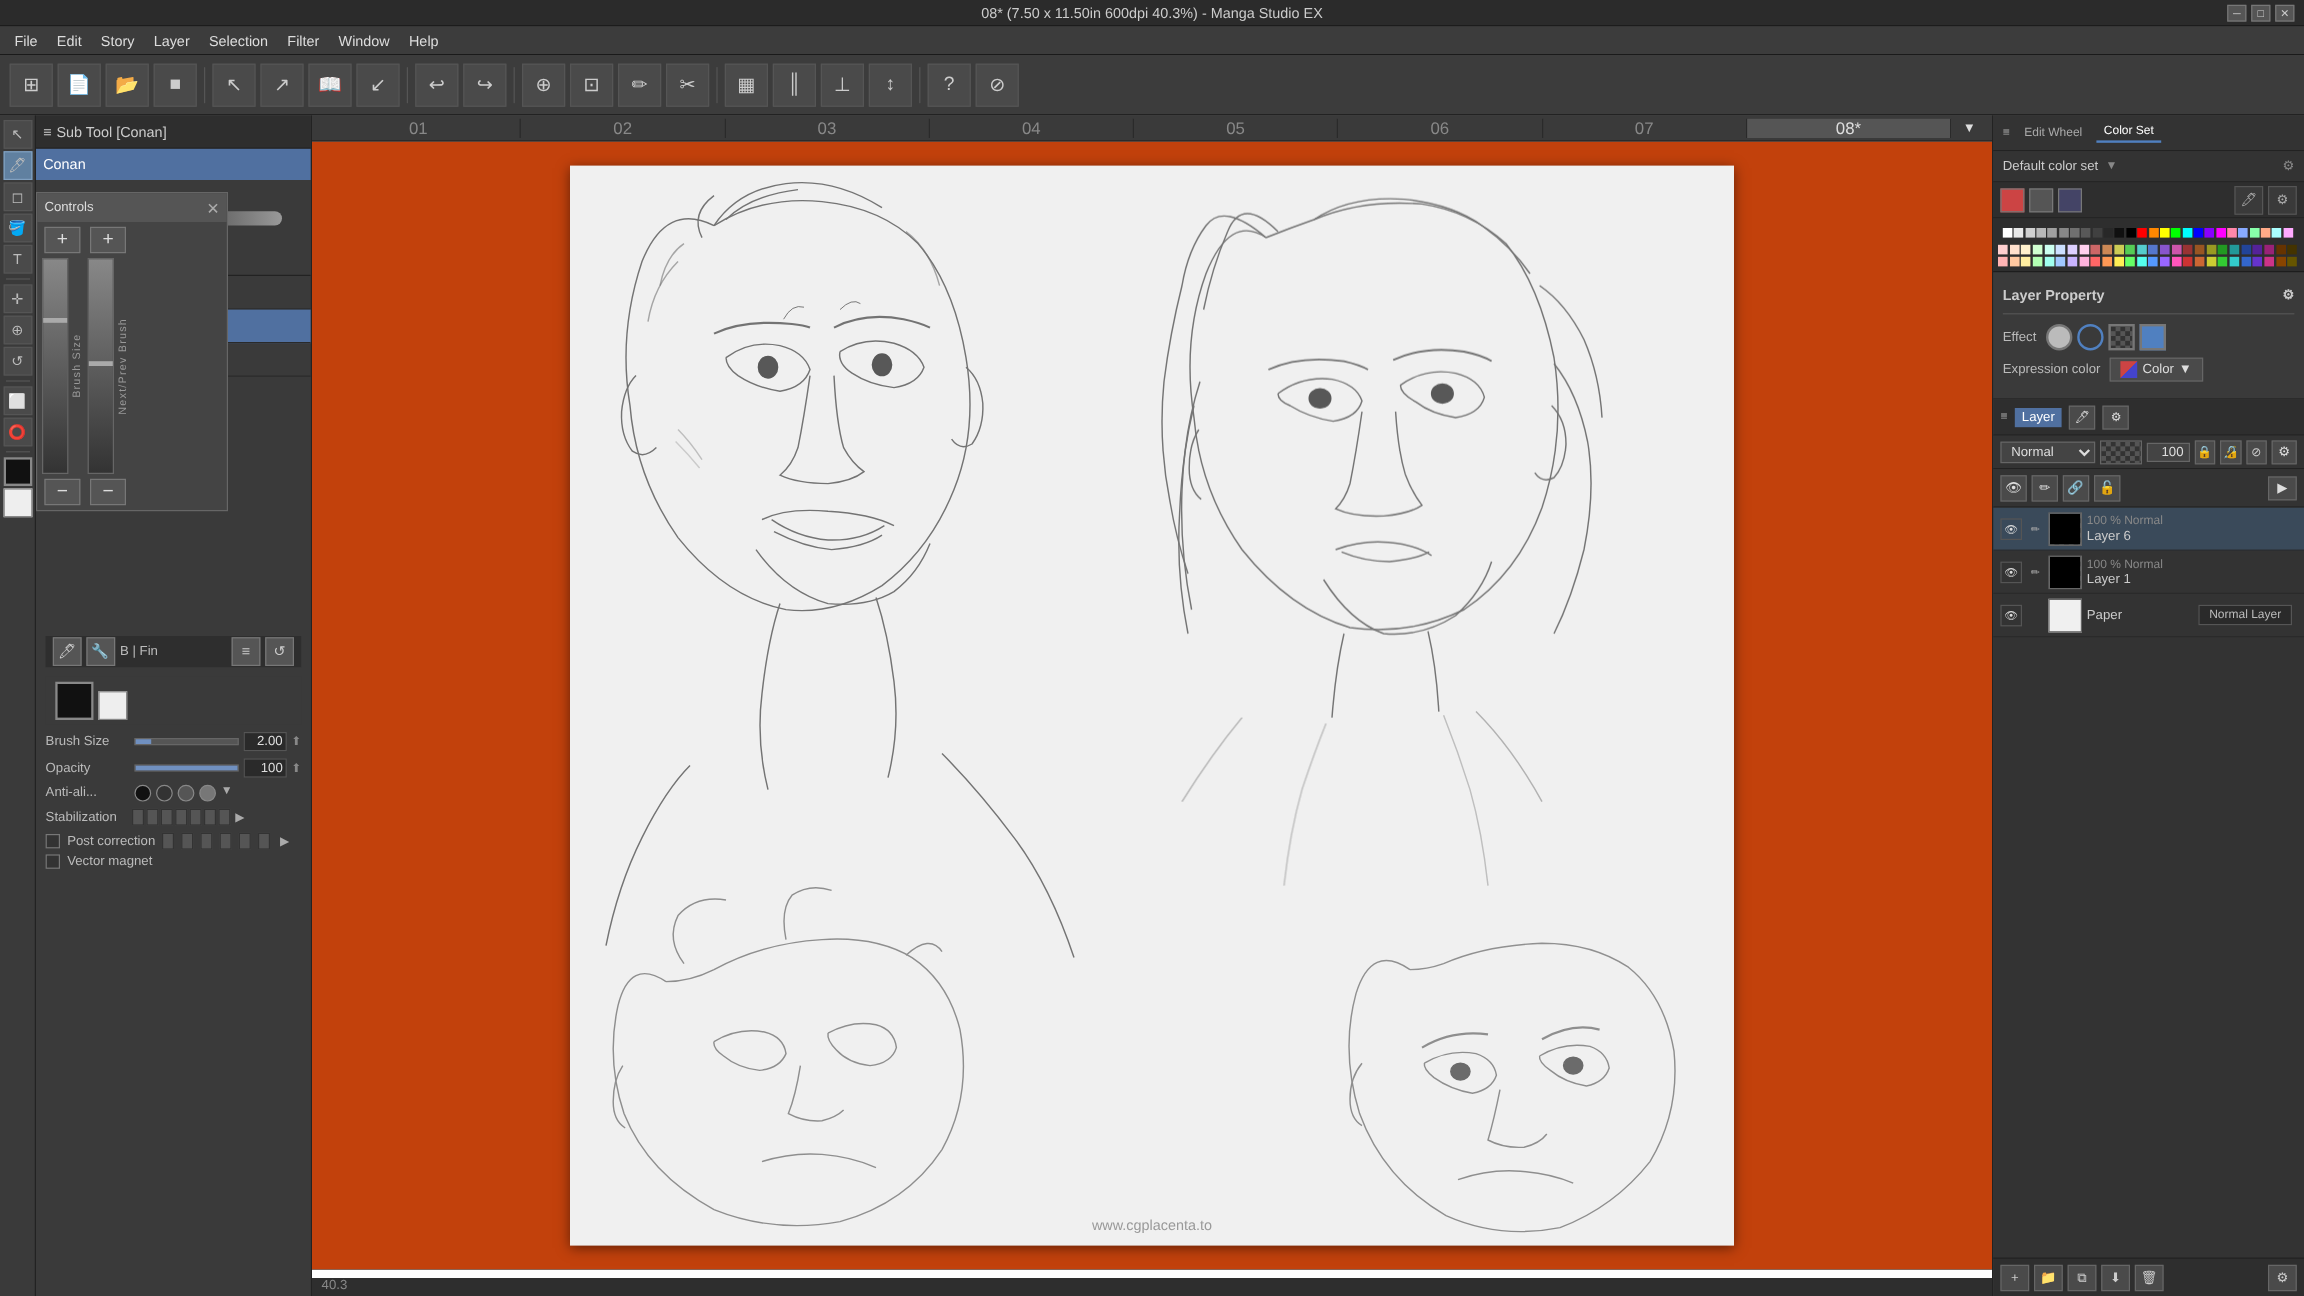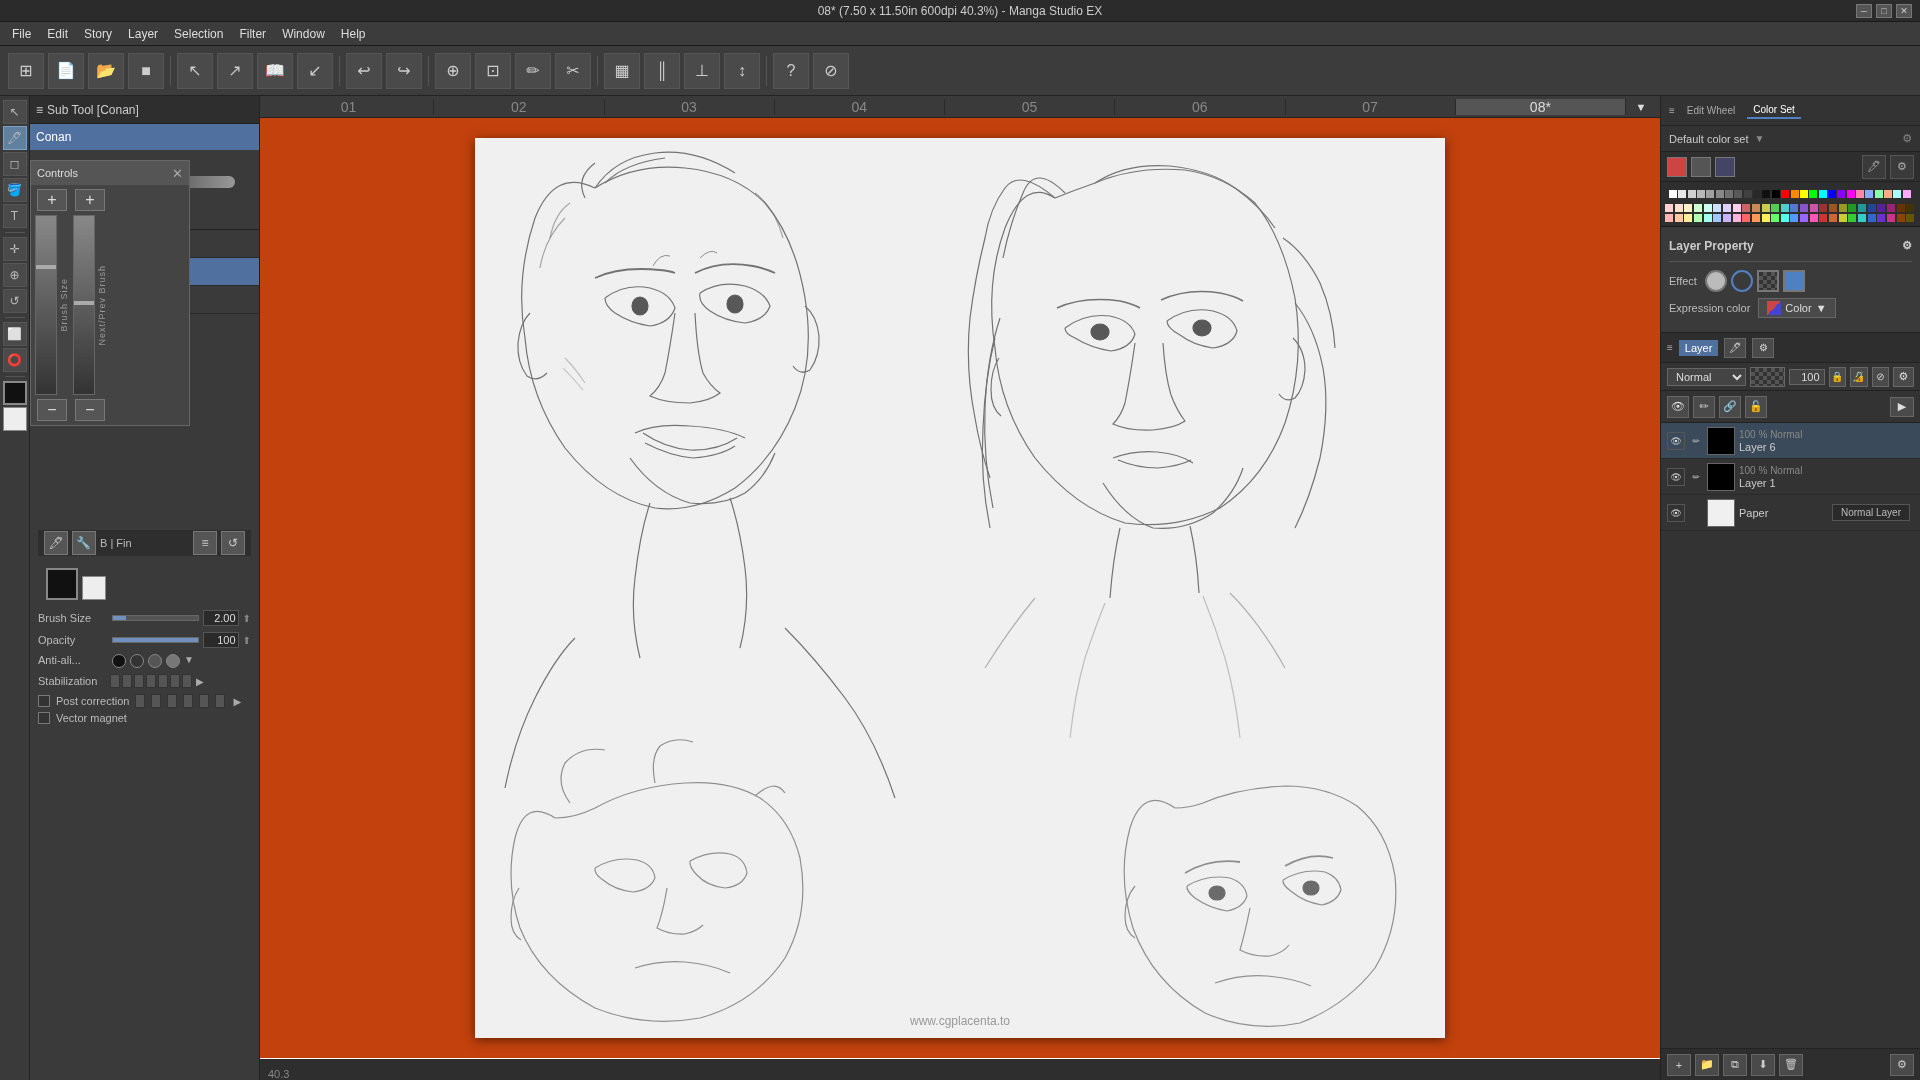--- a/index.html
+++ b/index.html
@@ -624,23 +624,23 @@
       display: flex; align-items: center; justify-content: center;
       cursor: pointer;
       font-size: 11px;
       color: #ccc;
     }
 
     
     #status-bar {
       height: 22px;
       background: #2e2e2e;
-      border-top: 1px solid #ffffff;
-      display: flex;
-      align-items: flex-end;
+      border-top: 7px solid #ffffff;
+      display: flex;
+      align-items: flex-start;
       padding: 0 8px;
       font-size: 11px;
       color: #888;
       gap: 16px;
       flex-shrink: 0;
     }
 
     
     .vert-label {
       writing-mode: vertical-rl;

